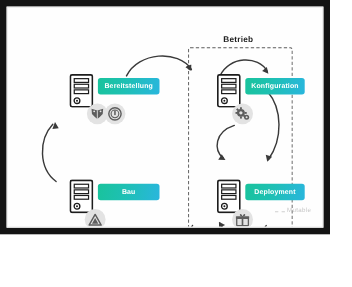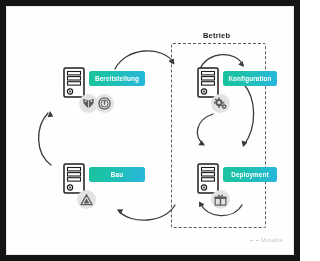--- a/index.html
+++ b/index.html
@@ -11,21 +11,21 @@
     width: 300px;
     height: 261px;
     font-family: "Liberation Sans", sans-serif;
     overflow: hidden;
   }
 
   
   #frame {
     position: relative;
     width: 300px;
-    height: 261px;
+    height: 213px;
     box-sizing: border-box;
     background: #141414;
     padding: 6px;
   }
   #canvas {
     position: relative;
     width: 100%;
     height: 100%;
     background: #fefefe;
     box-sizing: border-box;

